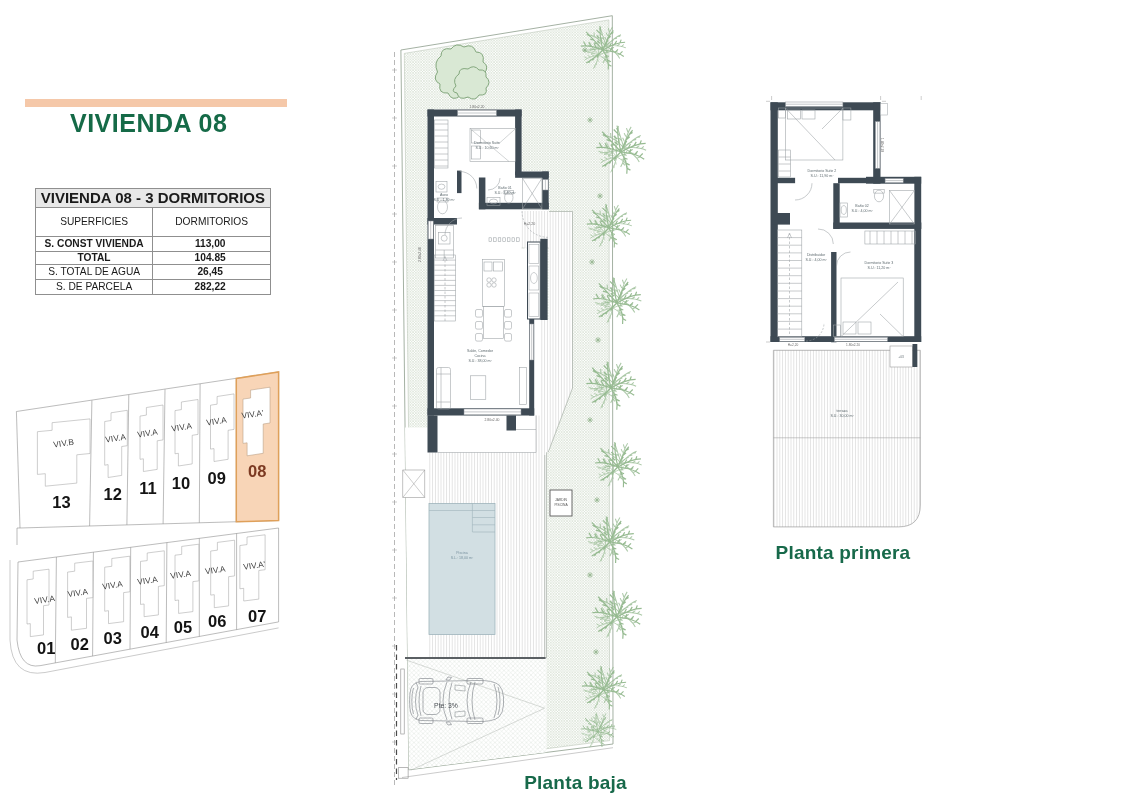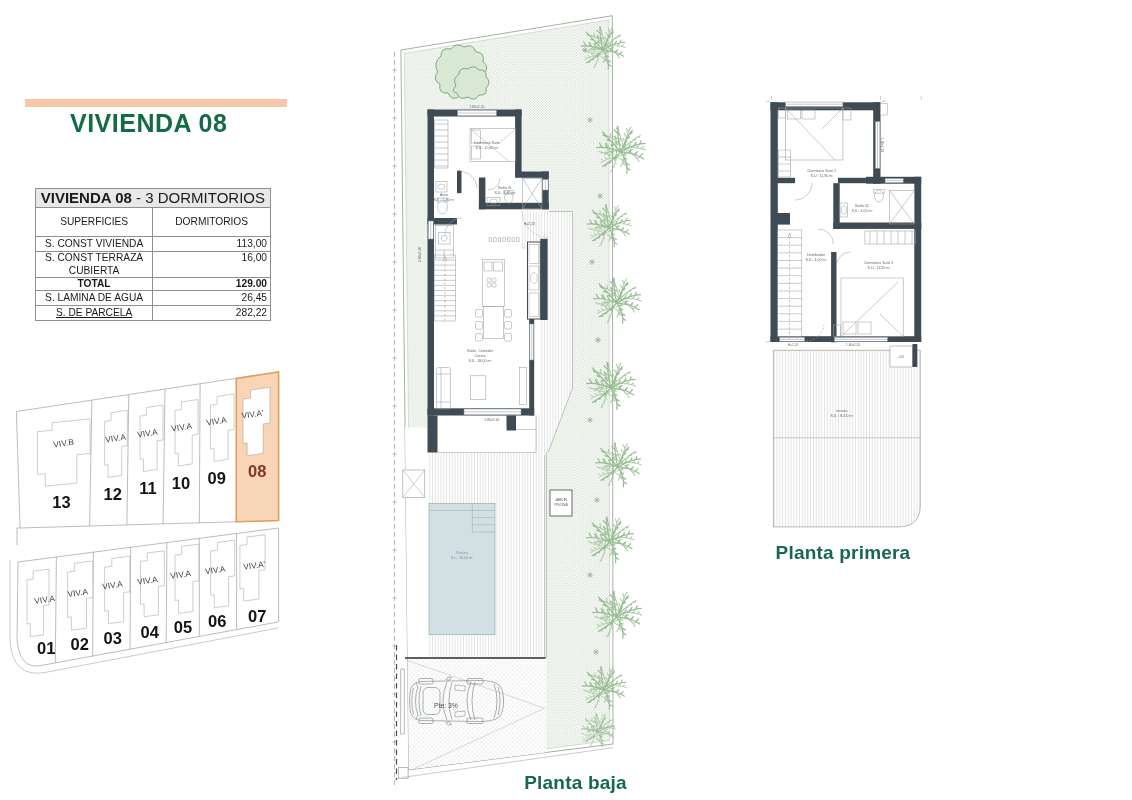--- a/index.html
+++ b/index.html
@@ -3,21 +3,21 @@
 <style>
 html,body{margin:0;padding:0;background:#ffffff;}
 #page{position:relative;width:1132px;height:800px;background:#fff;overflow:hidden;
   font-family:"Liberation Sans",sans-serif;}
 #plans{position:absolute;left:0;top:0;}
 .bar{position:absolute;left:25px;top:98.5px;width:262px;height:8px;background:#f5c8a9;}
 .title{position:absolute;left:70px;top:109px;font-size:25px;font-weight:bold;color:#156a47;letter-spacing:0.5px;}
 table.surf{position:absolute;left:34.8px;top:188px;width:236.2px;border-collapse:collapse;
   font-size:10.2px;color:#1a1a1a;table-layout:fixed;}
 table.surf td,table.surf th{border:1px solid #8f8f8f;padding:0;text-align:center;vertical-align:middle;line-height:1.2;}
-table.surf .num{text-align:right;padding-right:3px;}
+table.surf .num{padding-right:3px;font-weight:bold;}
 </style></head>
 <body>
 <div id="page">
 <svg id="plans" viewBox="0 0 1132 800" width="1132" height="800" font-family="Liberation Sans, sans-serif">
       <defs>
         <pattern id="gh" width="2.7" height="2.7" patternUnits="userSpaceOnUse">
           <rect width="2.7" height="2.7" fill="#ffffff"></rect>
           <path d="M0,0 L2.7,2.7 M2.7,0 L0,2.7" stroke="#c8d6c4" stroke-width="0.5"></path>
         </pattern>
         <pattern id="vl" width="2.8" height="8" patternUnits="userSpaceOnUse">
@@ -453,40 +453,36 @@
         </g>
       </g>
       <text x="575.5" y="788.5" font-size="19" font-weight="bold" fill="#17694a" text-anchor="middle" letter-spacing="0.2">Planta baja</text>
       <text x="843" y="559" font-size="19" font-weight="bold" fill="#17694a" text-anchor="middle" letter-spacing="0.2">Planta primera</text>
     </svg>
 <div class="bar"></div>
 <div class="title">VIVIENDA 08</div>
 <table class="surf">
  <tbody>
         <tr>
-          <th colspan="2" style="height:16px;background:#e8e8e8;font-weight:normal;font-size:15px;"><b>VIVIENDA 08</b> - 3 DORMITORIOS</th>
+          <th colspan="2" style="height:16px;background:#e8e8e8;font-weight:bold;font-size:15px;"><b>VIVIENDA 08</b> - 3 DORMITORIOS</th>
         </tr>
  <tr>
           <td style="height:28px;width:137.8px;">SUPERFICIES</td>
           <td>DORMITORIOS</td>
         </tr>
  <tr>
-          <td style="height:14px;">S. CONST VIVIENDA</td>
+          <td style="height:14px;font-weight:bold;">S. CONST VIVIENDA</td>
           <td class="num">113,00</td>
-        </tr>
- <tr>
-          <td style="height:25px;">S. CONST TERRAZA<br>CUBIERTA</td>
-          <td class="num" style="vertical-align:top;">16,00</td>
         </tr>
  <tr>
           <td style="height:12px;"><b>TOTAL</b></td>
-          <td class="num"><b>129.00</b></td>
+          <td class="num"><b>104.85</b></td>
         </tr>
  <tr>
-          <td style="height:14px;">S. LAMINA DE AGUA</td>
+          <td style="height:14px;">S. TOTAL DE AGUA</td>
           <td class="num">26,45</td>
         </tr>
  <tr>
-          <td style="height:14px;text-decoration:underline;">S. DE PARCELA</td>
+          <td style="height:14px;">S. DE PARCELA</td>
           <td class="num">282,22</td>
         </tr>
 </tbody>
     </table>
 </div>
 </body></html>

